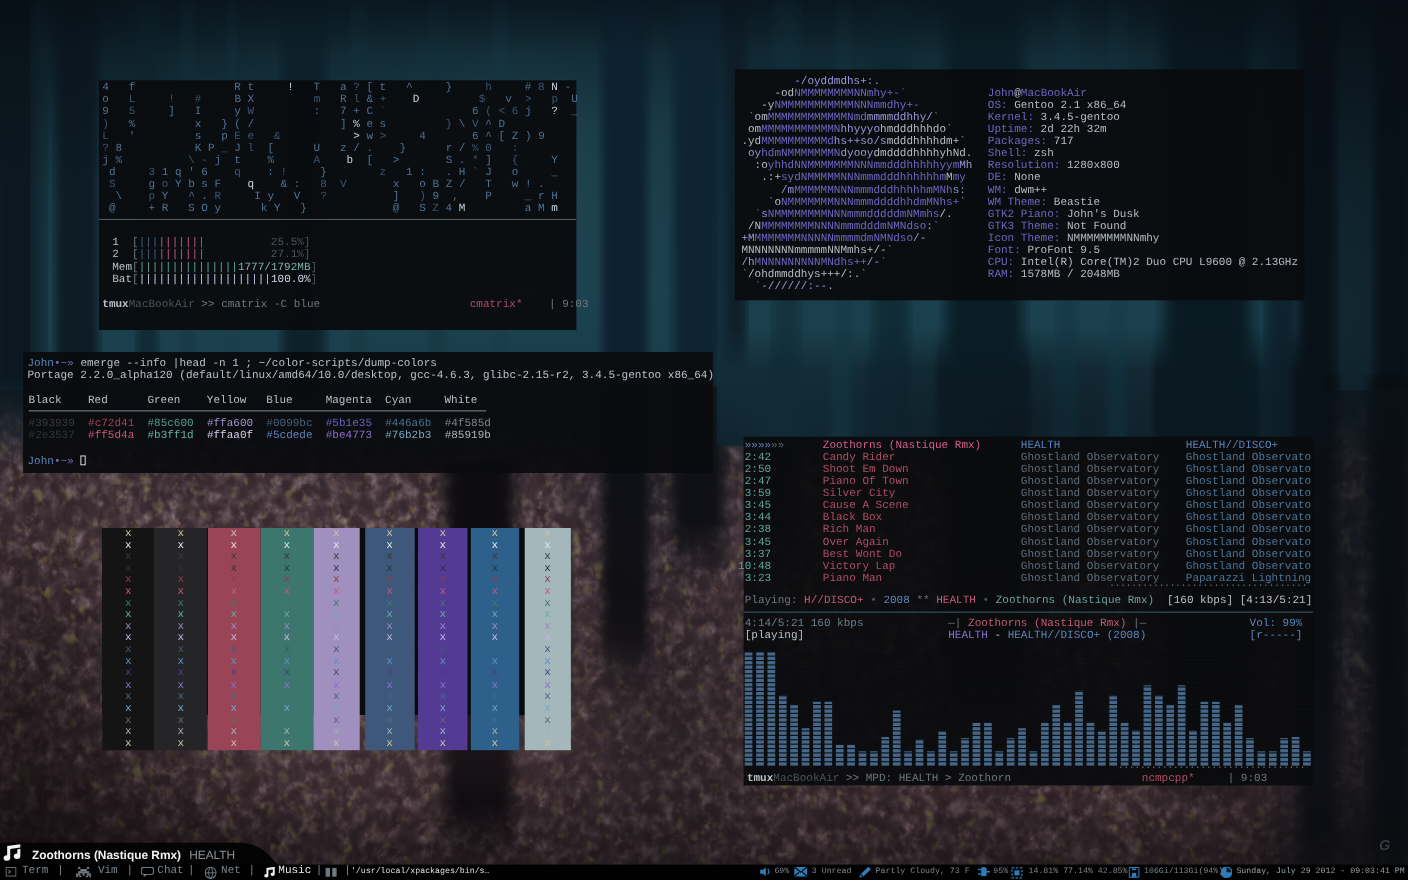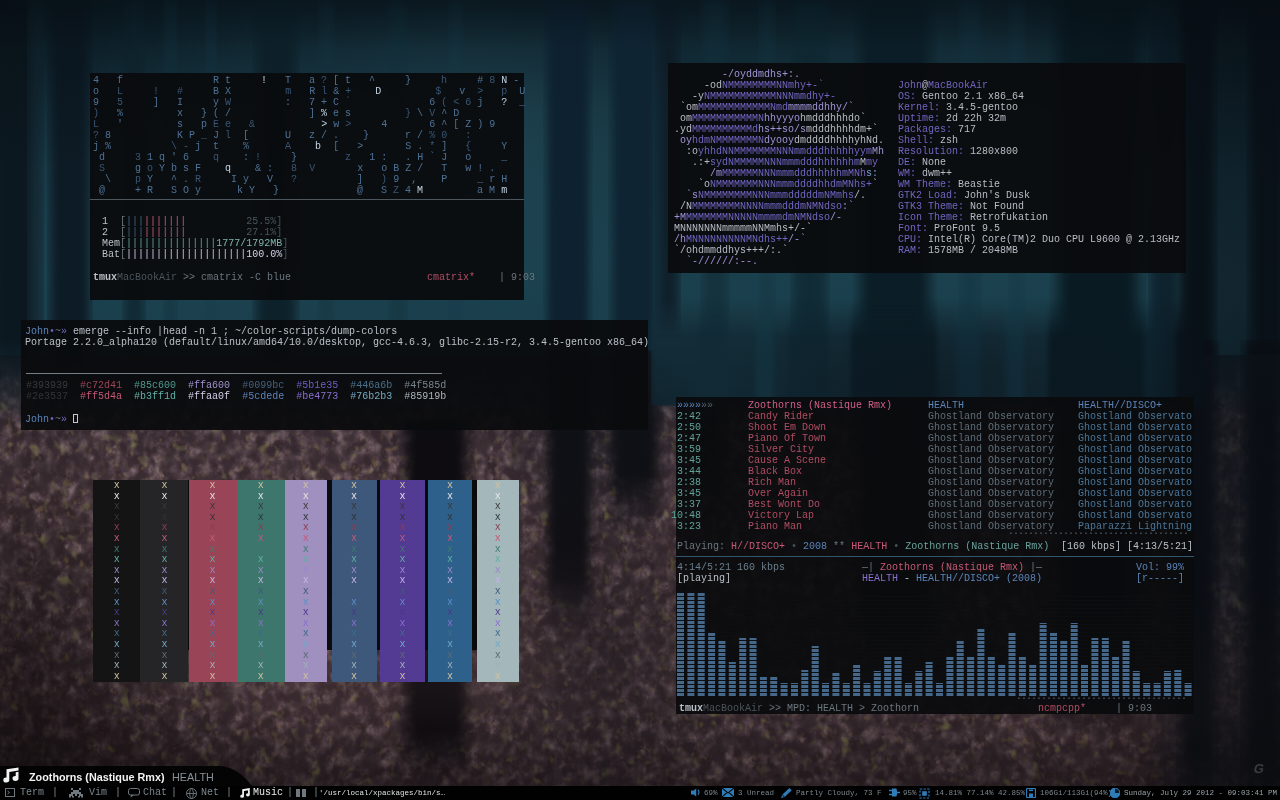--- a/index.html
+++ b/index.html
@@ -179,31 +179,32 @@
  <pre class="abs" style="left:230px;top:17px"><span class="p1">John</span><span class="aw">@</span><span class="p1">MacBookAir</span>
 <span class="p1">OS: </span><span class="aw">Gentoo 2.1 x86_64</span>
 <span class="p1">Kernel: </span><span class="aw">3.4.5-gentoo</span>
 <span class="p1">Uptime: </span><span class="aw">2d 22h 32m</span>
 <span class="p1">Packages: </span><span class="aw">717</span>
 <span class="p1">Shell: </span><span class="aw">zsh</span>
 <span class="p1">Resolution: </span><span class="aw">1280x800</span>
 <span class="p1">DE: </span><span class="aw">None</span>
 <span class="p1">WM: </span><span class="aw">dwm++</span>
 <span class="p1">WM Theme: </span><span class="aw">Beastie</span>
-<span class="p1">GTK2 Load: </span><span class="aw">John's Dusk</span>
+<span class="p1">GTK2 Piano: </span><span class="aw">John's Dusk</span>
 <span class="p1">GTK3 Theme: </span><span class="aw">Not Found</span>
-<span class="p1">Icon Theme: </span><span class="aw">Retrofukation</span>
+<span class="p1">Icon Theme: </span><span class="aw">NMMMMMMMMNNmhy</span>
 <span class="p1">Font: </span><span class="aw">ProFont 9.5</span>
 <span class="p1">CPU: </span><span class="aw">Intel(R) Core(TM)2 Duo CPU L9600 @ 2.13GHz</span>
 <span class="p1">RAM: </span><span class="aw">1578MB / 2048MB</span></pre>
 </div>
 
 <div class="term" style="left:21px;top:320px;width:627px;height:110px">
  <pre class="abs" style="left:4px;top:6px"><span class="blue">John</span><span class="p1">•</span><span class="gray">~</span><span class="p1">»</span> <span class="white">emerge --info |head -n 1 ; ~/color-scripts/dump-colors</span>
 <span class="white">Portage 2.2.0_alpha120 (default/linux/amd64/10.0/desktop, gcc-4.6.3, glibc-2.15-r2, 3.4.5-gentoo x86_64)</span></pre>
+ <pre class="abs" style="left:5px;top:39px;color:#b9c0c7">Black    Red      Green    Yellow   Blue     Magenta  Cyan     White</pre>
  <div class="sep1" style="left:5px;top:53px;width:416px;background:#747f87"></div>
  <pre class="abs" style="left:5px;top:60px"><span style="color:#3a3a3a">#393939</span>  <span style="color:#9e4456">#c72d41</span>  <span style="color:#4f9a8e">#85c600</span>  <span style="color:#a291cc">#ffa600</span>  <span style="color:#46607a">#0099bc</span>  <span style="color:#6a5fc0">#5b1e35</span>  <span style="color:#48728e">#446a6b</span>  <span style="color:#7a868e">#4f585d</span>
 <span style="color:#2e3537">#2e3537</span>  <span style="color:#c65977">#ff5d4a</span>  <span style="color:#63b0a8">#b3ff1d</span>  <span style="color:#d5cde8">#ffaa0f</span>  <span style="color:#5d82b8">#5cdede</span>  <span style="color:#8a6fd0">#be4773</span>  <span style="color:#76a8c0">#76b2b3</span>  <span style="color:#aab4ba">#85919b</span></pre>
  <pre class="abs" style="left:4px;top:94px"><span class="blue">John</span><span class="p1">•</span><span class="gray">~</span><span class="p1">»</span> <span style="display:inline-block;width:5px;height:9px;border:1px solid #c3c9cf;vertical-align:-1px"></span></pre>
 </div>
 
 <div class="term" style="left:676px;top:397px;width:518px;height:317px">
  <div class="abs" style="left:0;top:3px">
       <div class="plrow"><span class="arr">»»»»</span><span class="arrg">»»</span><span class="ti cur">Zoothorns (Nastique Rmx)</span><span class="ar curb">HEALTH</span><span class="al curb">HEALTH//DISCO+</span></div>
 <div class="plrow"><span class="tm">2:42</span><span class="ti">Candy Rider</span><span class="ar">Ghostland Observatory</span><span class="al">Ghostland Observato</span></div>

